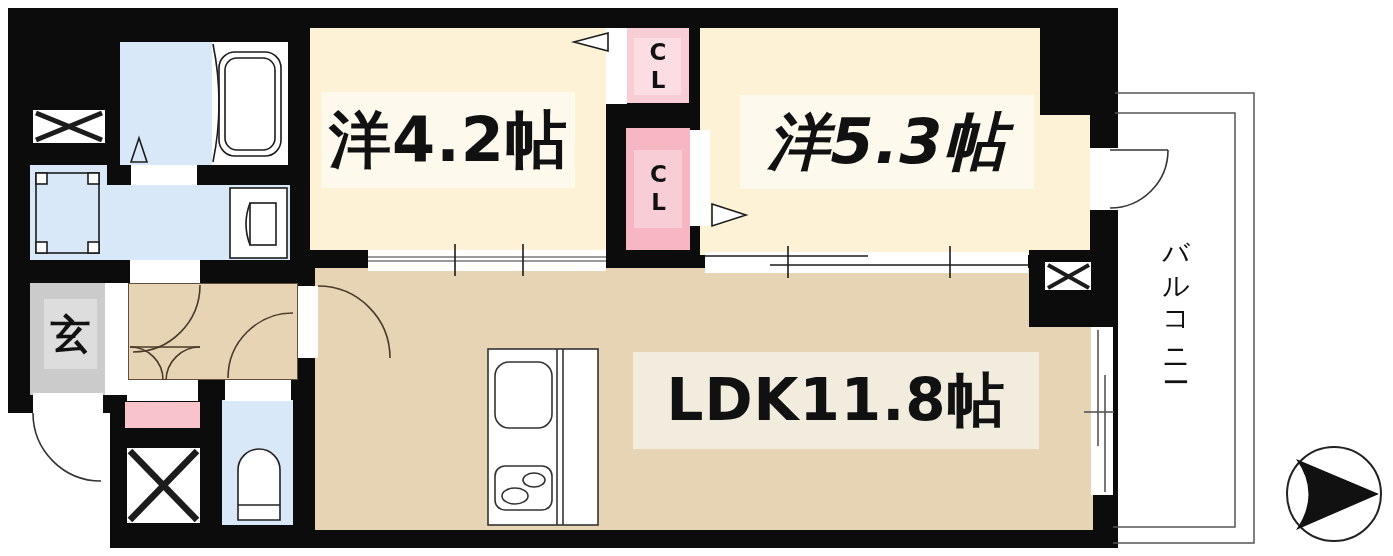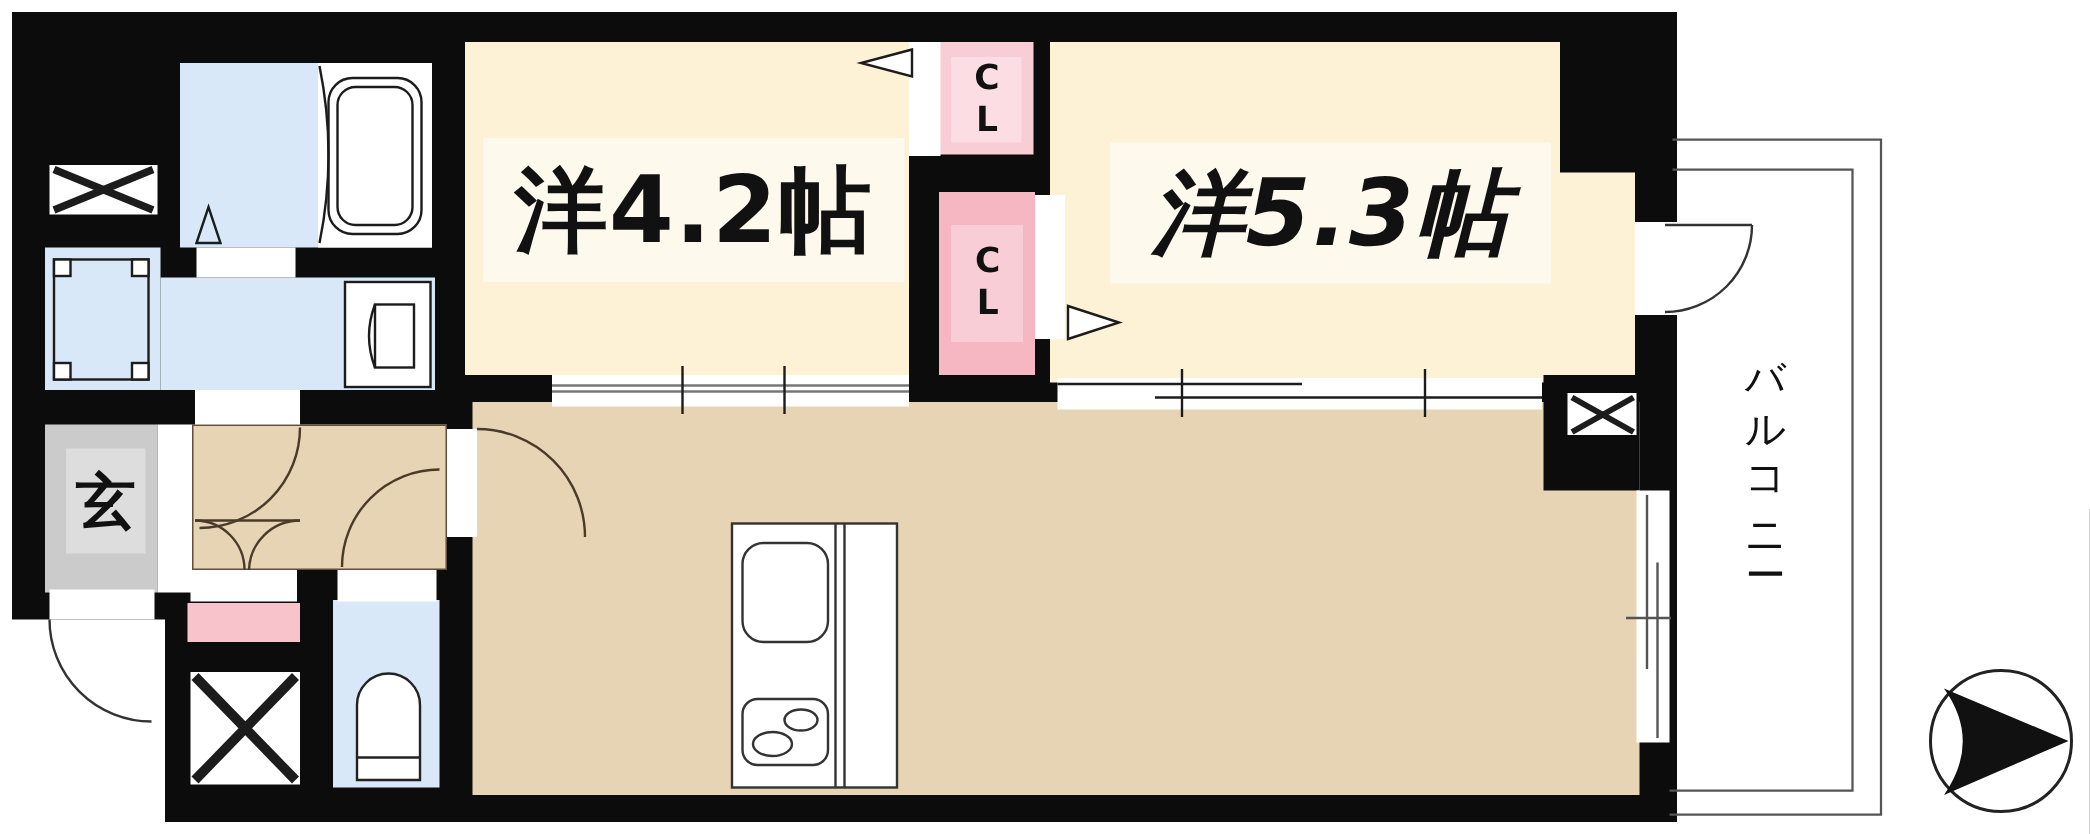--- a/index.html
+++ b/index.html
@@ -72,25 +72,28 @@
   <div class="abs white" style="left:368px;top:250px;width:238px;height:21px;"></div>
   <div class="abs white" style="left:705px;top:252px;width:323px;height:21px;"></div>
   <div class="abs white" style="left:606px;top:28px;width:21px;height:76px;"></div>
   <div class="abs white" style="left:690px;top:130px;width:20px;height:96px;"></div>
   <div class="abs white" style="left:1090px;top:148px;width:28px;height:62px;"></div>
   <div class="abs white" style="left:1091px;top:327px;width:22px;height:168px;"></div>
   <div class="abs white" style="left:1045px;top:262px;width:46px;height:28px;"></div>
   <div class="abs white" style="left:33px;top:110px;width:72px;height:33px;"></div>
   <div class="abs white" style="left:127px;top:448px;width:73px;height:75px;"></div>
 
-  <div class="abs labelbox" style="left:322px;top:92px;width:281px;height:96px;background:#fdf9ec;">
+  <div class="abs labelbox" style="left:322px;top:92px;width:253px;height:96px;background:#fdf9ec;">
     <span class="roomtext">洋4.2帖</span>
   </div>
   <div class="abs labelbox" style="left:740px;top:95px;width:294px;height:94px;background:#fdf9ec;font-style:italic;">
     <span class="roomtext">洋5.3帖</span>
+  </div>
+  <div class="abs labelbox" style="left:633px;top:352px;width:406px;height:97px;background:#f2ecdf;">
+    <span class="ldktext">LDK11.8帖</span>
   </div>
   <div class="abs" style="left:1158px;top:222px;height:210px;">
     <span class="balctext">バルコニー</span>
   </div>
 
   <svg width="1393" height="556" viewBox="0 0 1393 556">
     <g fill="none" stroke="#1c1c1c" stroke-width="1.6">
 
       <g stroke="#555" stroke-width="1.5">
         <path d="M 1115 93 H 1254 V 543 H 1113"></path>

